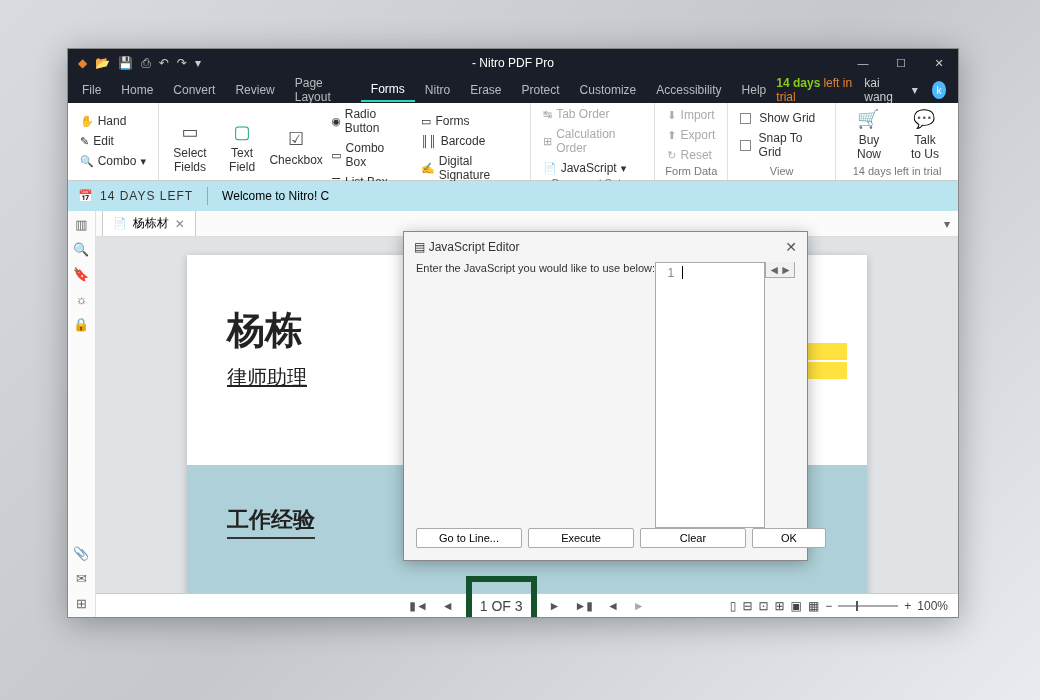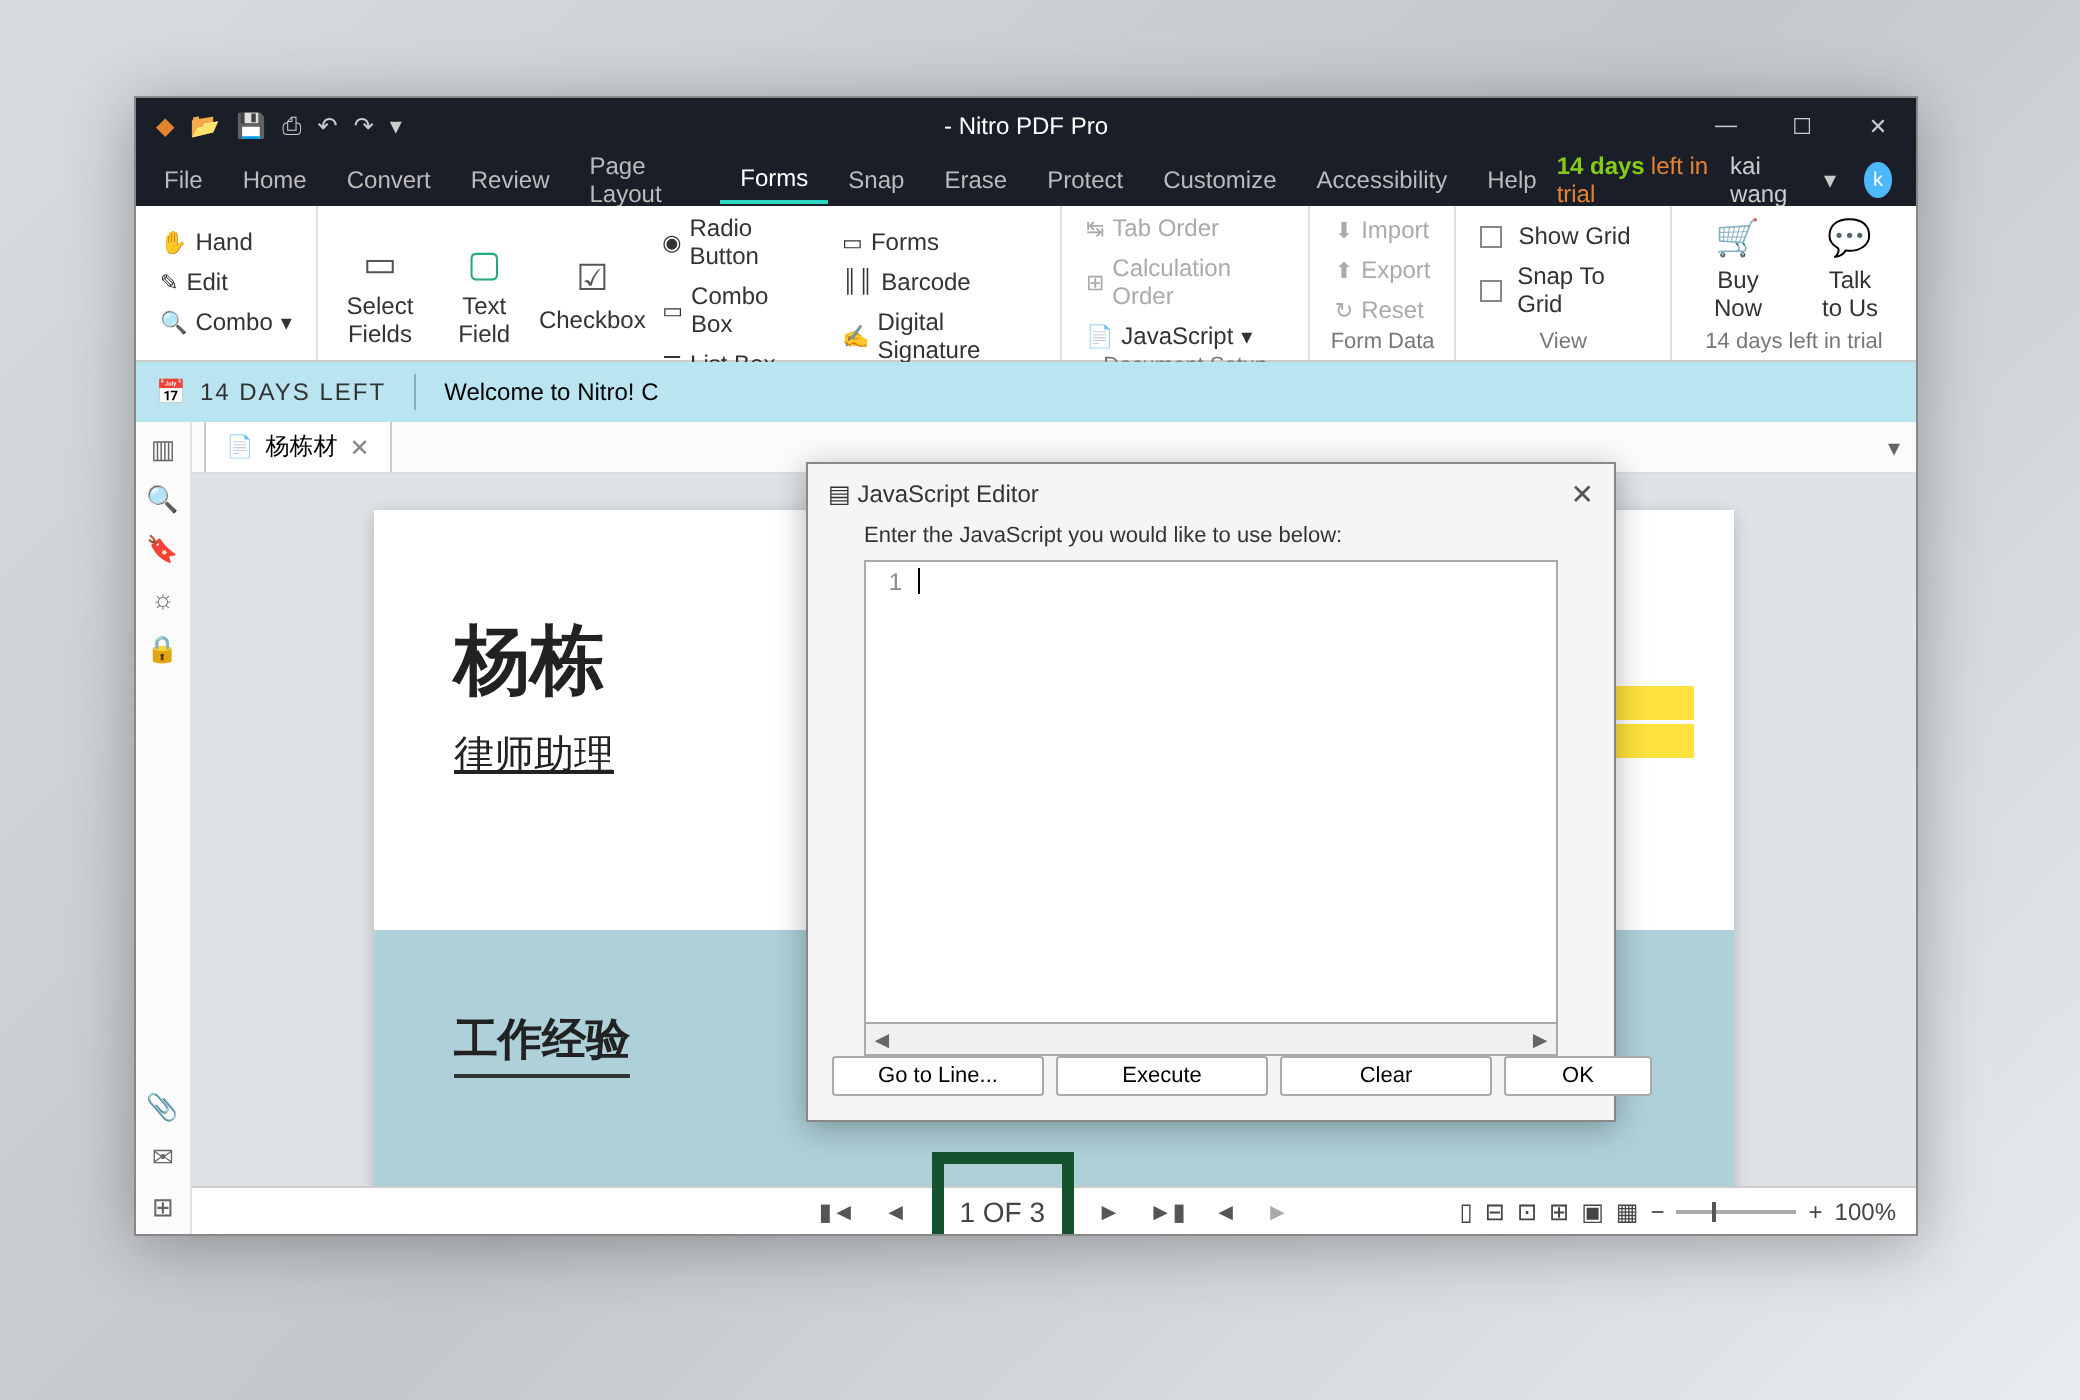--- a/index.html
+++ b/index.html
@@ -51,21 +51,21 @@
 .teal .h2{position:absolute;left:400px;top:40px;font-size:22px;font-weight:900;color:#222;border-bottom:2px solid #333;display:inline-block;padding-bottom:2px;font-family:"Microsoft YaHei",sans-serif}
 .statusbar{height:24px;border-top:1px solid #ccc;background:#fff;display:flex;align-items:center;justify-content:center;gap:10px;font-size:11px;color:#444;position:relative}
 .navbtn{cursor:pointer;color:#555;padding:0 2px}
 .statusbar .pginput{border:6px solid #14532d;padding:16px 8px;font-size:14px}
 .statusbar .right{position:absolute;right:10px;display:flex;align-items:center;gap:6px}
 .slider{width:60px;height:2px;background:#aaa;position:relative}
 .slider::after{content:'';position:absolute;left:30%;top:-4px;width:2px;height:10px;background:#555}
 .dialog{position:absolute;left:335px;top:182px;width:405px;height:330px;background:#f5f5f5;border:1px solid #888;box-shadow:0 3px 15px rgba(0,0,0,.3);z-index:100;display:flex;flex-direction:column}
 .dlg-title{height:30px;display:flex;align-items:center;padding:0 10px;font-size:12px;color:#333}
 .dlg-title .x{margin-left:auto;cursor:pointer;font-size:14px;color:#555}
-.dlg-body{flex:1;padding:0 28px;display:flex;flex-direction:column}
+.dlg-body{flex:1;padding:0 12px;display:flex;flex-direction:row}
 .dlg-prompt{font-size:11px;color:#333;margin-bottom:6px}
 .editor{flex:1;background:#fff;border:1px solid #aaa;display:flex;font-family:monospace;font-size:11px}
 .gutter{width:22px;background:#fff;text-align:right;padding:3px 4px;color:#888;border-right:none}
 .code{flex:1;padding:3px 4px;position:relative}
 .code::after{content:'';position:absolute;left:4px;top:3px;width:1px;height:13px;background:#000}
 .hscroll{height:16px;background:#f0f0f0;border:1px solid #aaa;border-top:none;display:flex;align-items:center;justify-content:space-between;padding:0 2px;font-size:10px;color:#666}
 .hscroll span{cursor:pointer}
 .dlg-status{font-size:11px;color:#333;padding:8px 0 6px}
 .dlg-btns{display:flex;gap:6px;padding:0 12px 12px}
 .dlg-btns button{flex:0 0 auto;background:#fff;border:1px solid #aaa;padding:3px 0;font-size:11px;cursor:pointer;border-radius:2px;width:106px}
@@ -94,21 +94,21 @@
     </div>
   </div>
 
   <div class="menubar">
     <div class="m">File</div>
     <div class="m">Home</div>
     <div class="m">Convert</div>
     <div class="m">Review</div>
     <div class="m">Page Layout</div>
     <div class="m active">Forms</div>
-    <div class="m">Snap</div>
+    <div class="m">Nitro</div>
     <div class="m">Erase</div>
     <div class="m">Protect</div>
     <div class="m">Customize</div>
     <div class="m">Accessibility</div>
     <div class="m">Help</div>
     <div class="spacer">
       <span class="trial"><b>14 days</b> <span>left in trial</span></span>
       <span class="user">kai wang</span>
         <span style="color:#ccc">▾</span>
       <span class="avatar">k</span>

